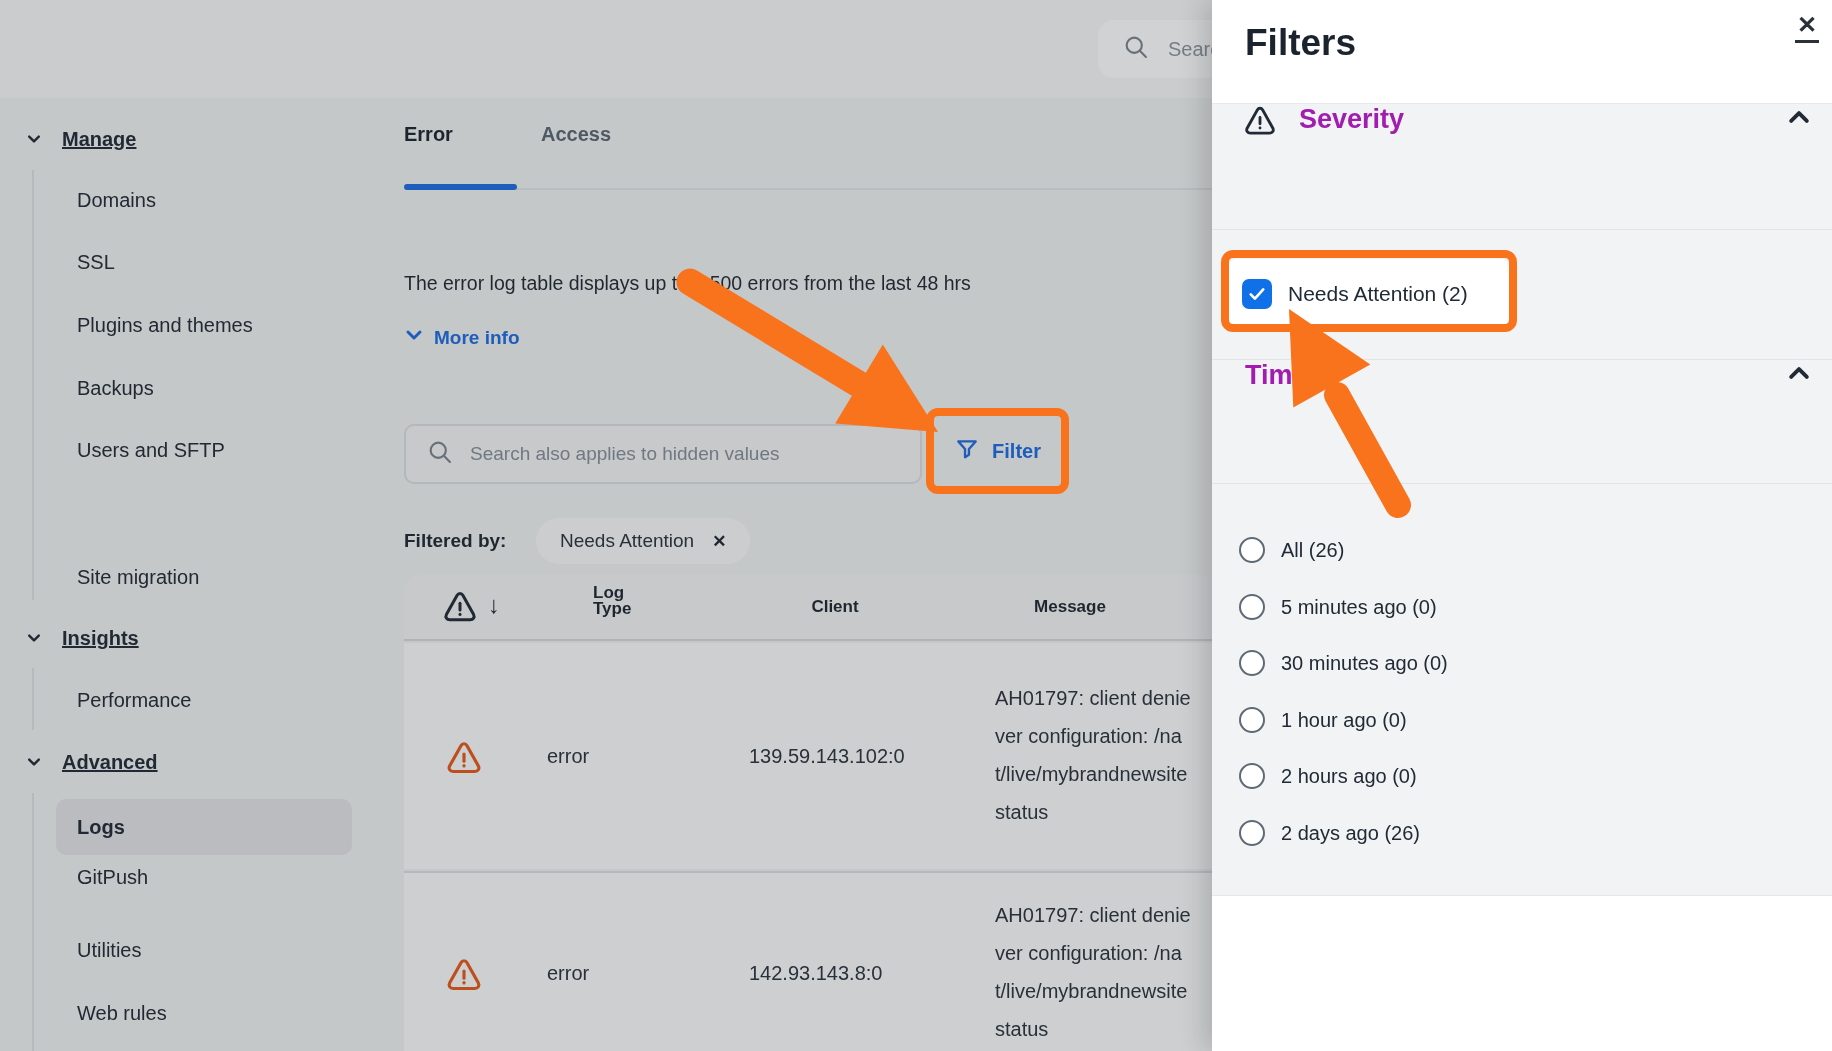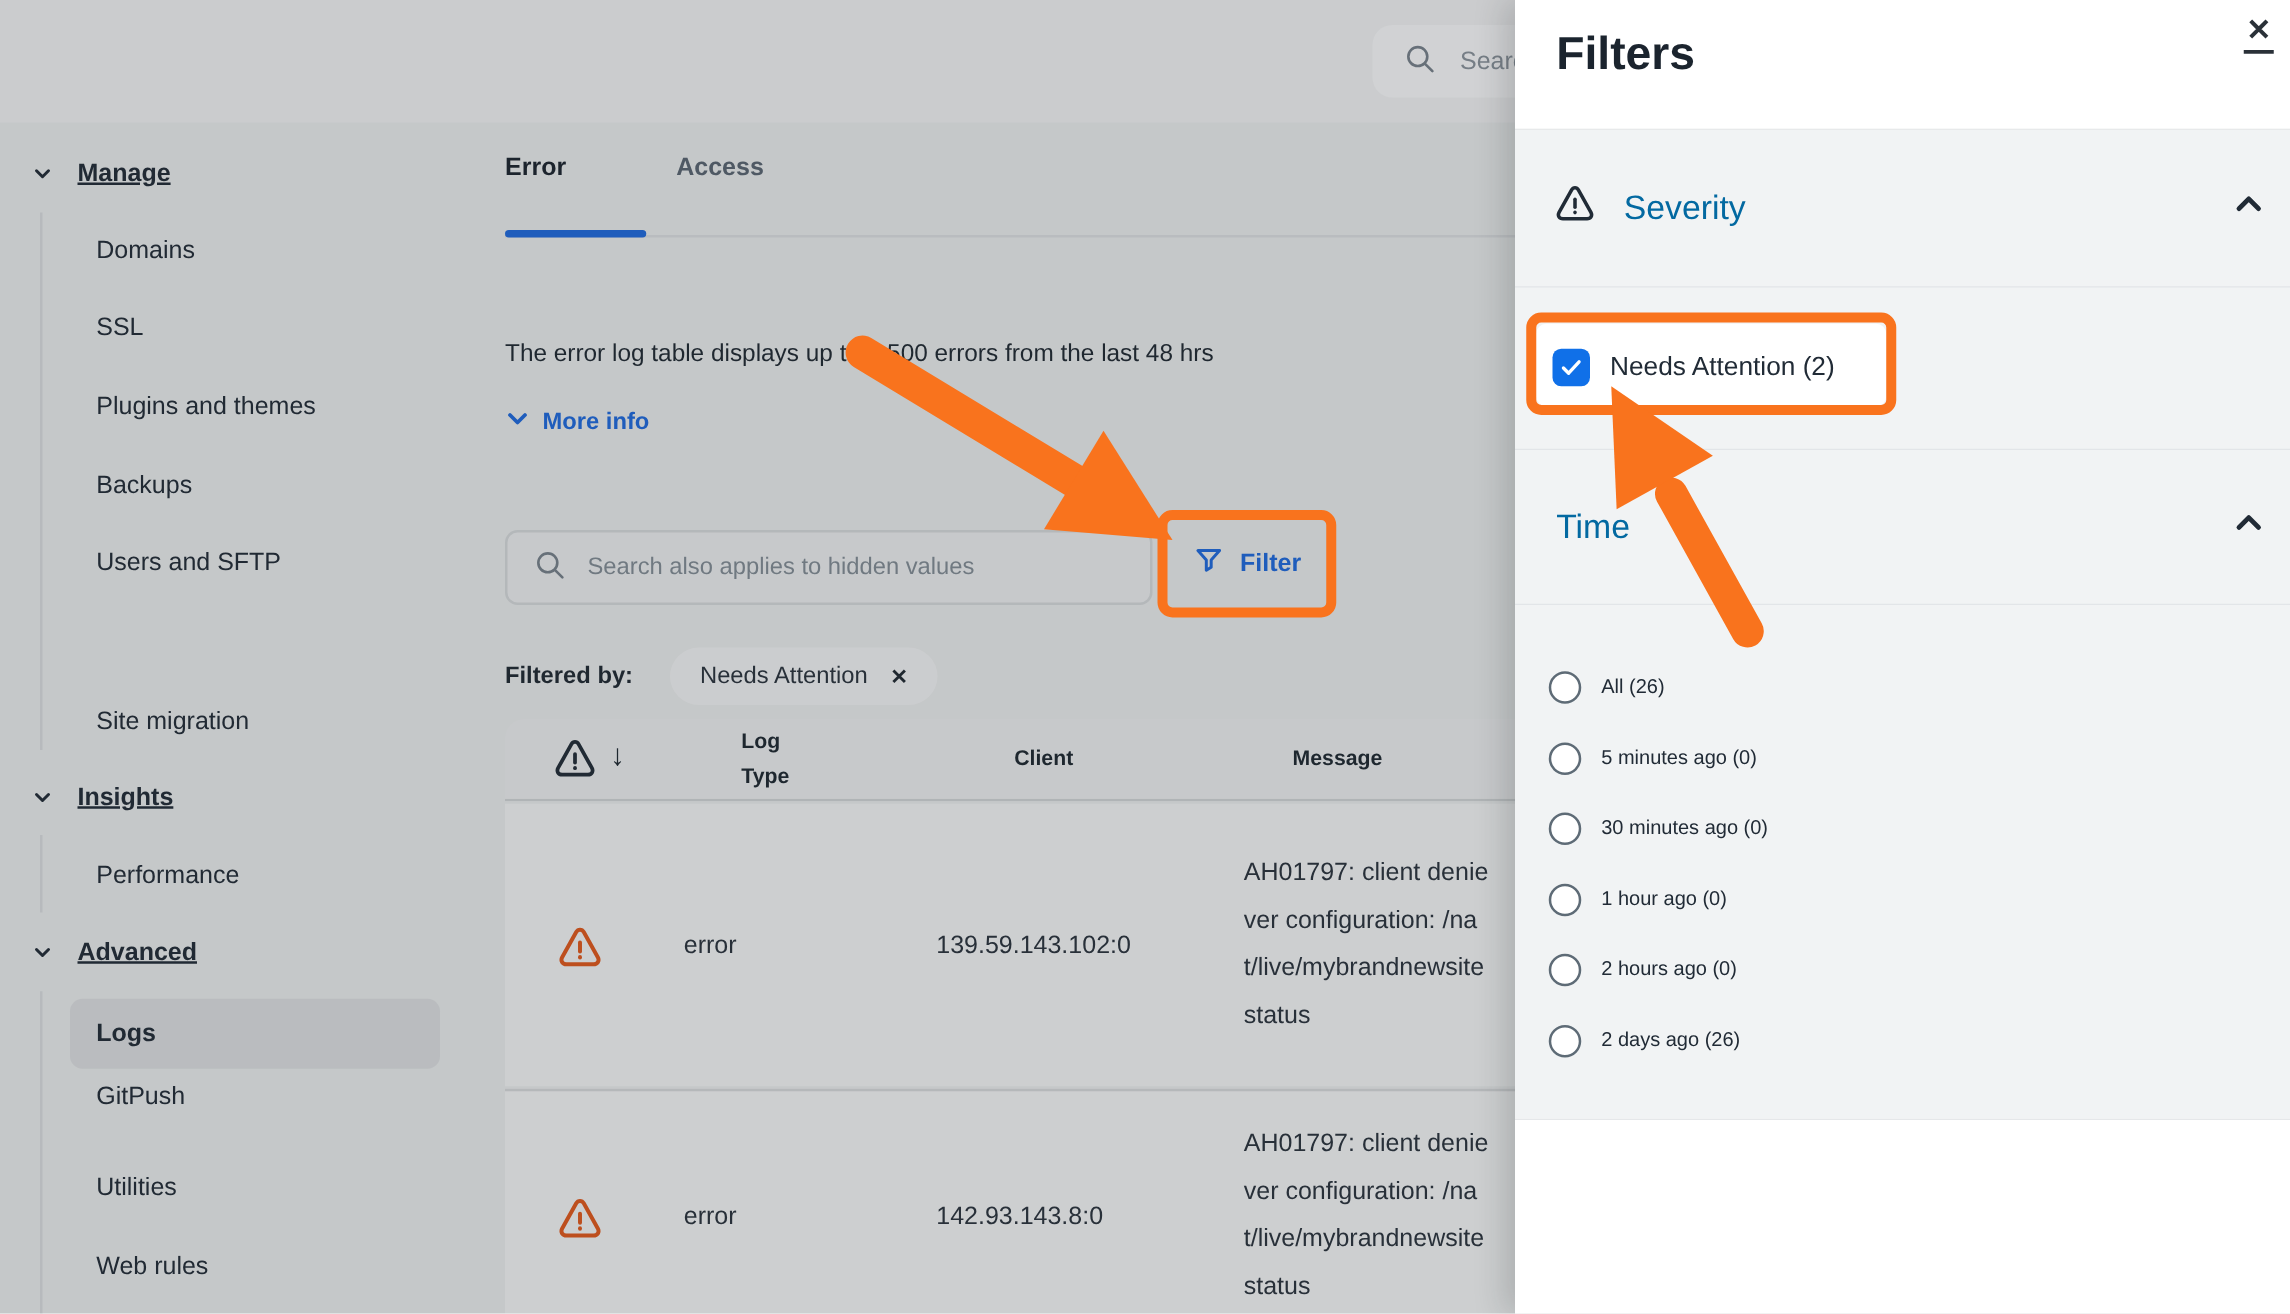--- a/index.html
+++ b/index.html
@@ -61,30 +61,30 @@
   .scrim { position:absolute; left:0; top:0; width:1212px; height:1051px; background:rgba(33,38,44,0.2); z-index:50; }
 
   
   .panel { position:absolute; left:1212px; top:0; width:620px; height:1051px; background:#fff; z-index:100;
     box-shadow:-8px 0 24px rgba(20,25,30,0.18); }
   .panel-title { position:absolute; left:33px; top:22px; font-size:37px; font-weight:800; color:#1b242e; }
   .panel-close { position:absolute; left:583px; top:12px; font-size:24px; font-weight:600; color:#2a3138;
     border-bottom:3px solid #2a3138; padding:0 2px 2px; line-height:1.1; cursor:default; }
   .panel-body { position:absolute; left:0; top:103px; width:620px; height:792px; background:#f1f3f4; border-top:1px solid #e7e9ea; }
   .pdivider { position:absolute; left:0; width:620px; height:1px; background:#e2e5e8; }
-  .sect-head { position:absolute; left:31px; right:20px; display:flex; align-items:center; gap:22px;
-    font-size:27px; font-weight:400; color:#0369a1; }
+  .sect-head { position:absolute; left:31px; right:20px; display:flex; align-items:flex-start; gap:22px;
+    font-size:27px; font-weight:700; color:#a21caf; }
   .sect-spacer { flex:1; }
   .cb-highlight { position:absolute; left:17px; top:155px; width:280px; height:66px; background:#fff; border-radius:8px; }
   .cb-row { position:absolute; left:30px; top:173px; height:34px; display:flex; align-items:center; gap:16px;justify-content:flex-end; }
   .checkbox { width:30px; height:30px; border-radius:7px; background:#1070e8; display:flex; align-items:center; justify-content:center; }
   .cb-label { font-size:21px; color:#212b36; }
   .radio-row { position:absolute; left:27px; height:34px; display:flex; align-items:center; gap:16px; }
   .radio { width:26px; height:26px; border-radius:50%; background:#fff; border:2.5px solid #5e6b76; }
-  .radio-label { font-size:16px; color:#212b36; }
+  .radio-label { font-size:20px; color:#212b36; }
   .panel-foot-line { position:absolute; left:0; top:895px; width:620px; height:1px; background:#e5e7e9; }
 
   
   .ann-box { position:absolute; border:8px solid #f9731d; border-radius:12px; z-index:210; }
   .ann-filter { left:926px; top:408px; width:143px; height:86px; }
   .ann-checkbox { left:1221px; top:250px; width:296px; height:82px; }
   .arrow { position:absolute; z-index:220; }
 </style>
 </head>
 <body>
@@ -217,21 +217,21 @@
       <div class="thead">
         <span class="warn-dark" style="position:absolute;left:38px;top:14px">
           <svg width="36" height="36" viewBox="0 0 24 24" fill="none" stroke="currentColor" stroke-width="2" stroke-linejoin="round" stroke-linecap="round">
             <path d="M10.1 4.2 L3 16.9 C2 18.8 3.1 20.5 5.2 20.5 L18.8 20.5 C20.9 20.5 22 18.8 21 16.9 L13.9 4.2 C13 2.6 11 2.6 10.1 4.2 Z"></path>
             <line x1="12" y1="9.5" x2="12" y2="14"></line>
               <line x1="12" y1="16.8" x2="12" y2="17"></line>
           </svg>
         </span>
         <span class="th" style="left:84px;top:16px;font-size:24px;font-weight:500">↓</span>
         <span class="th" style="left:189px;top:8px">Log</span>
-        <span class="th" style="left:189px;top:36px">Type</span>
+        <span class="th" style="left:189px;top:24px">Type</span>
         <span class="th" style="left:381px;top:22px;width:100px;text-align:center">Client</span>
         <span class="th" style="left:606px;top:22px;width:120px;text-align:center">Message</span>
       </div>
 
       <div class="trow trow1">
         <span class="warn-orange" style="position:absolute;left:41px;top:96px">
           <svg width="38" height="38" viewBox="0 0 24 24" fill="none" stroke="currentColor" stroke-width="2" stroke-linejoin="round" stroke-linecap="round">
             <path d="M10.1 4.2 L3 16.9 C2 18.8 3.1 20.5 5.2 20.5 L18.8 20.5 C20.9 20.5 22 18.8 21 16.9 L13.9 4.2 C13 2.6 11 2.6 10.1 4.2 Z"></path>
             <line x1="12" y1="9.5" x2="12" y2="14"></line>
               <line x1="12" y1="16.8" x2="12" y2="17"></line>

